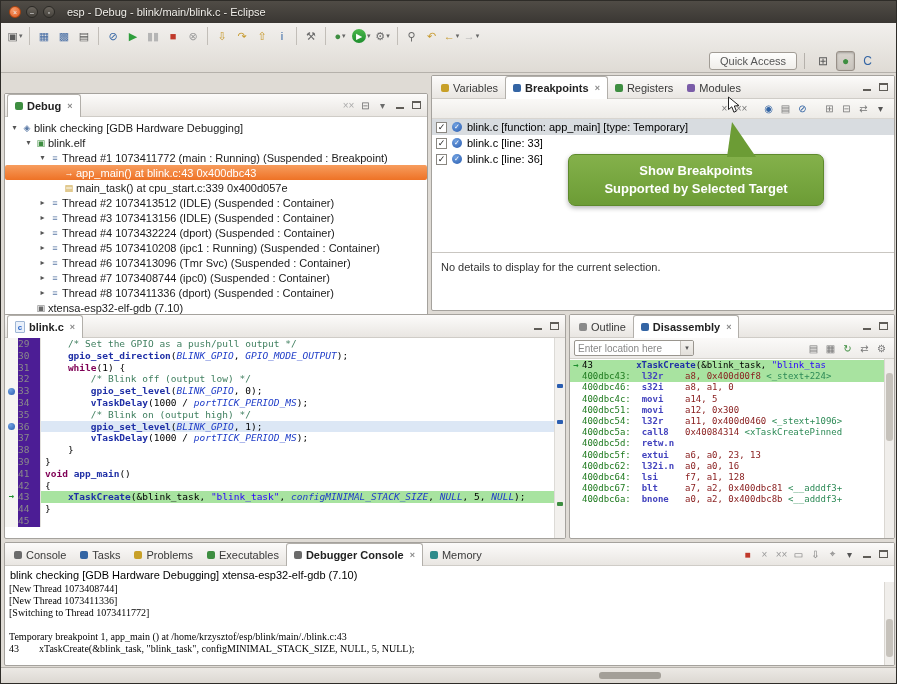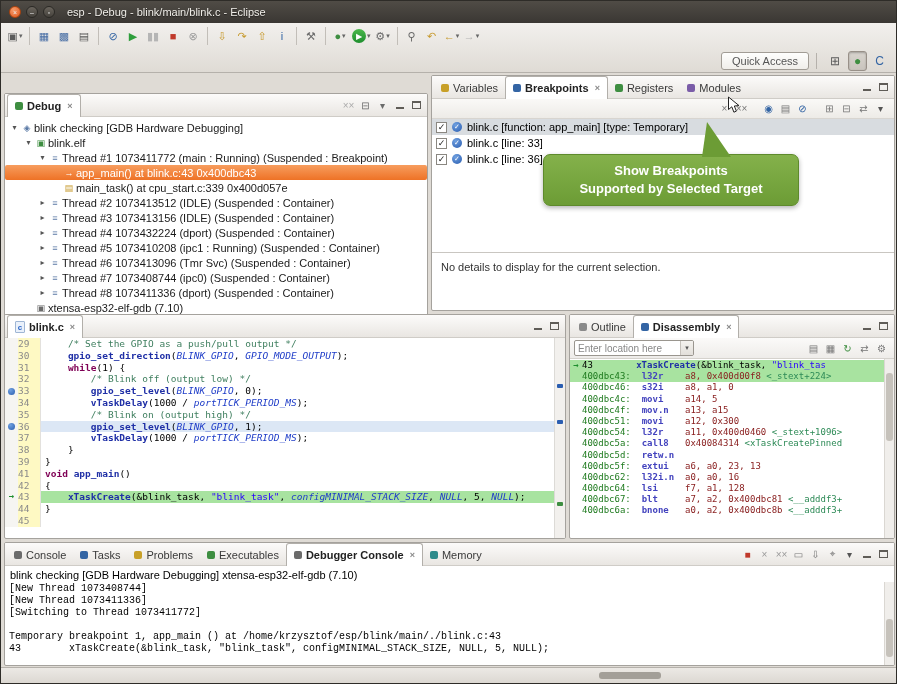--- a/index.html
+++ b/index.html
@@ -10,21 +10,21 @@
 
 .titlebar{height:22px;background:linear-gradient(#504C46,#3A3733);display:flex;align-items:center;padding:0 8px;gap:5px}
 .wb{width:12px;height:12px;border-radius:50%;display:flex;align-items:center;justify-content:center;font-size:7px;color:#EEE;flex:none}
 .wb.close{background:radial-gradient(circle at 35% 30%,#F59B6B,#E2571B);border:1px solid #A84310}
 .wb.minmax{background:linear-gradient(#6A655D,#45423C);border:1px solid #2B2925}
 .wtitle{color:#EFEDE8;font-size:11px;margin-left:7px;text-shadow:0 1px 1px rgba(0,0,0,.5);white-space:nowrap}
 
 
 .tbar{background:linear-gradient(#F2F0ED,#DFDBD5);border-bottom:1px solid #B5B1AB}
 .tbrow1{height:26px;display:flex;align-items:center;padding:0 4px}
-.tbrow2{height:23px;display:flex;align-items:center;justify-content:flex-end;padding:0 6px;gap:5px}
+.tbrow2{height:23px;display:flex;align-items:center;justify-content:flex-end;padding:0 18px;gap:5px}
 .tb-ico{min-width:20px;height:20px;display:flex;align-items:center;justify-content:center;font-size:11px;border-radius:3px;padding:0 2px}
 .tb-ico .g,.vico .g,.persp-ico .g{display:flex;align-items:center;justify-content:center}
 .tb-ico.run .g{background:linear-gradient(#4CB84C,#1E8E2E);border-radius:50%;width:14px;height:14px;color:#fff !important;font-size:8px}
 .dd{font-size:7px;color:#666;margin-left:1px}
 .tb-sep{width:1px;height:18px;background:#C2BEB8;margin:0 4px;flex:none}
 .qa{font-size:11px;color:#555;border:1px solid #A19C95;border-radius:3px;padding:2px 10px;background:linear-gradient(#FEFEFD,#F0EEEA)}
 .psep{width:1px;height:16px;background:#B5B1AB;margin:0 2px}
 .persp-ico{height:20px;display:flex;align-items:center;gap:3px;padding:0 5px;border:1px solid transparent;border-radius:3px;font-size:12px}
 .persp-ico.active{background:linear-gradient(#D8D4CE,#C9C4BD);border-color:#989088;box-shadow:inset 0 1px 2px rgba(0,0,0,.25)}
 
@@ -61,29 +61,29 @@
 .trow.sel{background:linear-gradient(#F79D5E,#EE7226);color:#FFF;border-radius:2px}
 .trow.sel .ticon{color:#FFF}
 
 
 .bplist{flex:1;overflow:hidden;position:relative}
 .bprow{display:flex;align-items:center;height:16px;padding:0 4px;font-size:11px;gap:5px;white-space:nowrap}
 .bprow.sel{background:#D8DCE0}
 .cb{width:11px;height:11px;border:1px solid #8A8781;background:#FFF;font-size:9px;line-height:9px;text-align:center;color:#1A1A1A;flex:none}
 .bpdot{width:10px;height:10px;border-radius:50%;background:radial-gradient(circle at 35% 30%,#6FA0E0,#2A5DB0);color:#FFF;font-size:7px;line-height:10px;text-align:center;flex:none}
 .bpdetails{height:58px;border-top:1px solid #C9C6C1;padding:8px 9px;font-size:11px;color:#333}
-.callout{position:absolute;left:111px;top:78px;width:256px;height:52px;background:linear-gradient(#84B14B,#6C9C35);border:1px solid #5E8A2C;border-radius:7px;color:#FFF;font-size:13px;font-weight:bold;text-align:center;display:flex;flex-direction:column;justify-content:center;line-height:18px;z-index:10;box-shadow:0 2px 5px rgba(0,0,0,.3)}
+.callout{position:absolute;left:136px;top:78px;width:256px;height:52px;background:linear-gradient(#84B14B,#6C9C35);border:1px solid #5E8A2C;border-radius:7px;color:#FFF;font-size:13px;font-weight:bold;text-align:center;display:flex;flex-direction:column;justify-content:center;line-height:18px;z-index:10;box-shadow:0 2px 5px rgba(0,0,0,.3)}
 .callout::before{content:"";position:absolute;top:-33px;left:158px;width:0;height:0;border-left:5px solid transparent;border-right:24px solid transparent;border-bottom:35px solid #6C9C35}
 .cursor{position:absolute;left:295px;top:20px;z-index:11}
 
 
 .edbody{flex:1;display:flex;flex-direction:column;overflow:hidden;font-family:"DejaVu Sans Mono",monospace;font-size:9.5px;line-height:11.8px;position:relative}
 .edrow{display:flex;height:11.8px}
 .edann{width:13px;display:flex;align-items:center;justify-content:center;background:#F6F5F2;flex:none}
-.ednum{width:23px;padding-right:20px;text-align:right;color:#8A8A8A;background:#fef9c3;border-right:1px solid #E3E1DD;flex:none}
+.ednum{width:23px;padding-right:20px;text-align:right;color:#8A8A8A;background:#4c1d95;border-right:1px solid #E3E1DD;flex:none}
 .edcode{flex:1;white-space:pre;padding-left:4px;color:#000;margin-right:1px}
 .hl-blue .edcode{background:#DCE7F5}
 .hl-green .edcode{background:#A8E3A0}
 .edover{position:absolute;right:0;top:0;bottom:0;width:11px;background:#F2F0ED;border-left:1px solid #DCDAD6}
 .ovm{position:absolute;left:2px;width:6px;height:4px;border-radius:1px}
 .mk-bp{width:7px;height:7px;border-radius:50%;background:radial-gradient(circle at 35% 30%,#6FA0E0,#2A5DB0)}
 .mk-arrow{color:#1F8F2F;font-weight:bold;font-size:9px}
 
 
 .c-com{color:#3F7F5F}
@@ -102,21 +102,21 @@
 .dismk{width:12px;flex:none;display:flex;align-items:center;justify-content:center}
 .discode{flex:1;white-space:pre}
 .disrow.hl-green{background:#A8E3A0}
 .d-addr{color:#1E7A1E}
 .d-mn{color:#4343BE;font-weight:bold}
 .d-op{color:#8A2020}
 .d-sym{color:#2E8B57}
 
 
 .contitle{font-size:11px;color:#000;padding:3px 5px 1px}
-.conbody{flex:1;overflow:hidden;font-family:Liberation Mono, monospace;font-size:10px;line-height:12px;padding:1px 4px;position:relative}
+.conbody{flex:1;overflow:hidden;font-family:Liberation Serif, serif;font-size:10px;line-height:12px;padding:1px 4px;position:relative}
 .conline{white-space:pre;height:12px}
 .vscroll{position:absolute;right:0;top:0;bottom:0;width:10px;background:#F0EEEB;border-left:1px solid #DAD7D2}
 .vhandle{position:absolute;left:1px;right:1px;border-radius:3px;background:#C6C2BB}
 .cfile{width:10px;height:12px;background:#EAF1FB;border:1px solid #9FB6D4;font-size:8px;color:#2A66C8;display:flex;align-items:center;justify-content:center;border-radius:1px;flex:none}
 
 
 .statusbar{position:absolute;left:0;bottom:0;width:897px;height:16px;background:linear-gradient(#ECE9E5,#DCD8D2);border-top:1px solid #B5B1AB}
 .hscroll{position:absolute;left:598px;top:4px;width:62px;height:7px;background:#A39F98;border-radius:3px}
 </style>
 </head>
@@ -582,24 +582,20 @@
               <span class="dismk"></span>
               <span class="discode"><span class="d-addr">400dbc43:</span><span>  </span><span class="d-mn">l32r</span><span>    </span><span class="d-op">a8, 0x400d00f8</span><span> </span><span class="d-sym">&lt;_stext+224&gt;</span></span>
             </div>
             <div class="disrow">
               <span class="dismk"></span>
               <span class="discode"><span class="d-addr">400dbc46:</span><span>  </span><span class="d-mn">s32i</span><span>    </span><span class="d-op">a8, a1, 0</span></span>
             </div>
             <div class="disrow">
               <span class="dismk"></span>
               <span class="discode"><span class="d-addr">400dbc4c:</span><span>  </span><span class="d-mn">movi</span><span>    </span><span class="d-op">a14, 5</span></span>
-            </div>
-            <div class="disrow">
-              <span class="dismk"></span>
-              <span class="discode"><span class="d-addr">400dbc4f:</span><span>  </span><span class="d-mn">mov.n</span><span>   </span><span class="d-op">a13, a15</span></span>
             </div>
             <div class="disrow">
               <span class="dismk"></span>
               <span class="discode"><span class="d-addr">400dbc51:</span><span>  </span><span class="d-mn">movi</span><span>    </span><span class="d-op">a12, 0x300</span></span>
             </div>
             <div class="disrow">
               <span class="dismk"></span>
               <span class="discode"><span class="d-addr">400dbc54:</span><span>  </span><span class="d-mn">l32r</span><span>    </span><span class="d-op">a11, 0x400d0460</span><span> </span><span class="d-sym">&lt;_stext+1096&gt;</span></span>
             </div>
             <div class="disrow">

